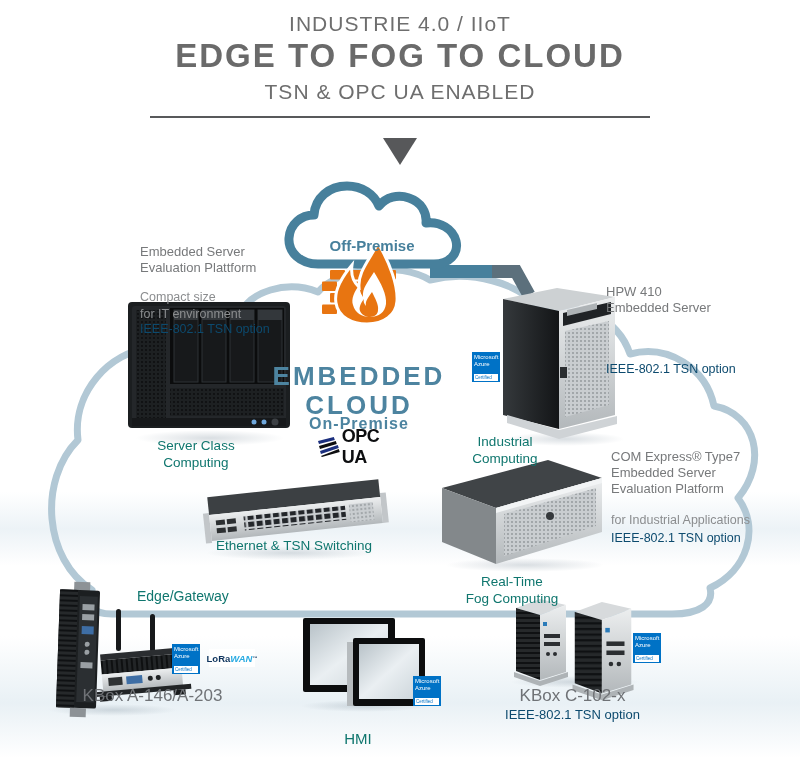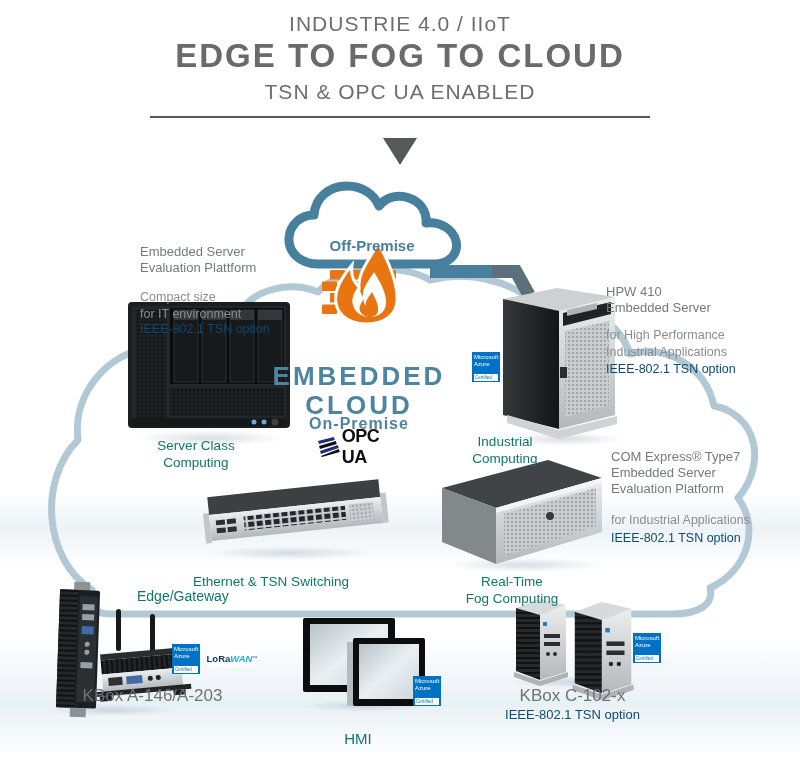--- a/index.html
+++ b/index.html
@@ -320,29 +320,27 @@
   </div>
 
   <div class="abs prod-title preline" style="left:140px;top:244px;">Embedded Server
 Evaluation Plattform</div>
   <div class="abs prod-body preline" style="left:140px;top:289px;">Compact size
 for IT environment</div>
   <div class="abs prod-option" style="left:140px;top:322px;">IEEE-802.1 TSN option</div>
   <div class="abs cat-label center preline" style="left:136px;top:438px;width:120px;">Server Class
 Computing</div>
 
-  <div class="abs cat-label center" style="left:171px;top:538px;width:200px;margin-top:36px;">Ethernet &amp; TSN Switching</div>
+  <div class="abs cat-label center" style="left:194px;top:538px;width:200px;">Ethernet &amp; TSN Switching</div>
 
   <div class="abs cat-label center preline" style="left:445px;top:434px;width:120px;">Industrial
 Computing</div>
 
   <div class="abs prod-title preline" style="left:606px;top:284px;">HPW 410
 Embedded Server</div>
-  <div class="abs prod-body preline" style="left:606px;top:327px;">for High Performance
-Industrial Applications</div>
   <div class="abs prod-option" style="left:606px;top:362px;">IEEE-802.1 TSN option</div>
 
   <div class="abs prod-title preline" style="left:611px;top:449px;">COM Express® Type7
 Embedded Server
 Evaluation Platform</div>
   <div class="abs prod-body" style="left:611px;top:512px;">for Industrial Applications</div>
   <div class="abs prod-option" style="left:611px;top:531px;">IEEE-802.1 TSN option</div>
 
   <div class="abs cat-label" style="left:137px;top:588px;font-size:14px;">Edge/Gateway</div>
   <div class="abs kbox-label center" style="left:70px;top:686px;width:165px;">KBox A-146/A-203</div>

